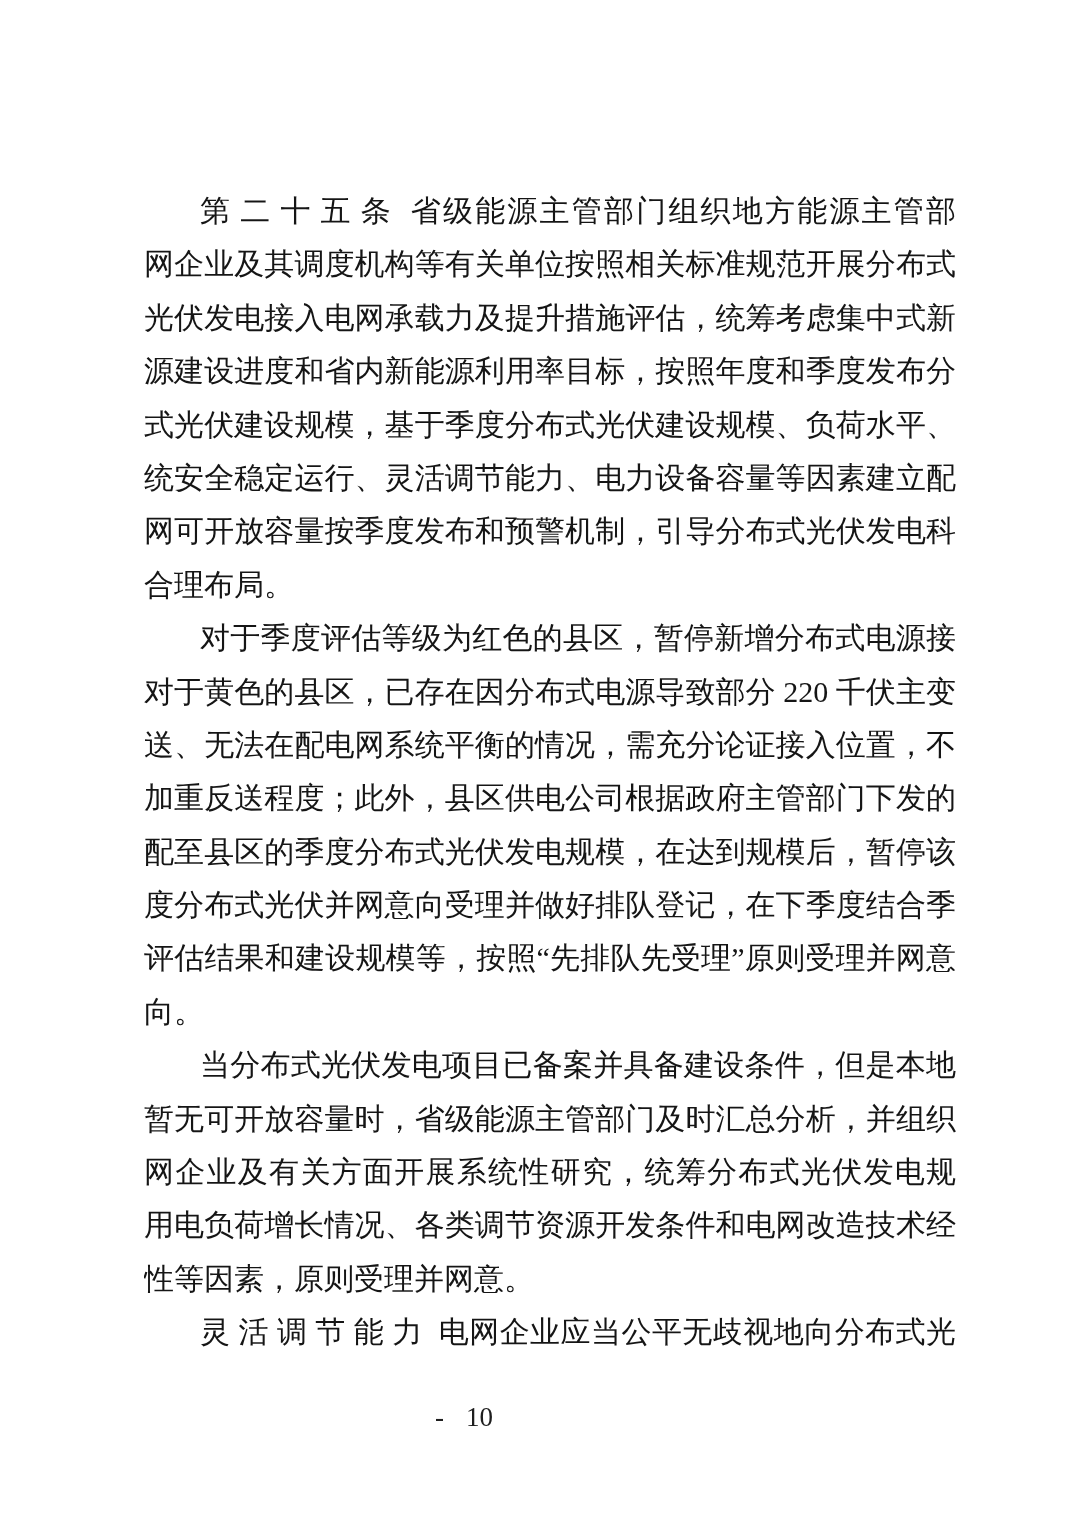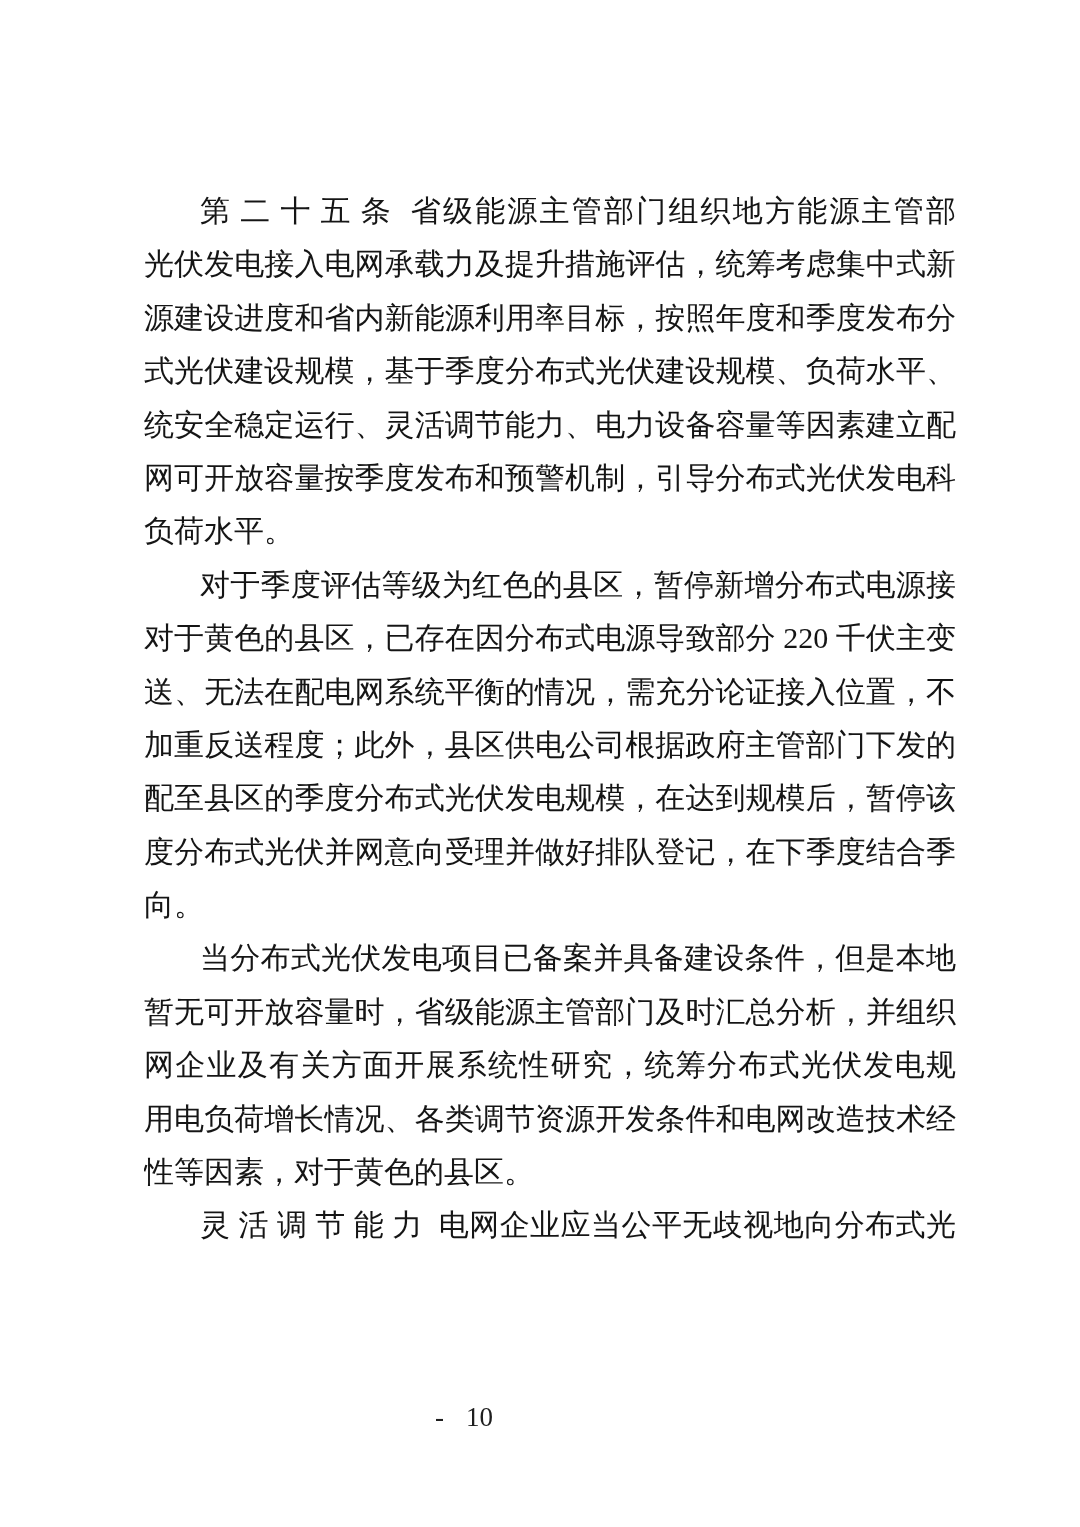--- a/index.html
+++ b/index.html
@@ -57,44 +57,46 @@
 </style>
 </head>
 <body>
 
 <div class="page">
 
   <div class="content">
 
     <div class="para">
       <div class="line first"><span class="lead">第二十五条</span> <span>省级能源主管部门组织地方能源主管部门、电</span></div>
+      <div class="line">网企业及其调度机构等有关单位按照相关标准规范开展分布式</div>
       <div class="line">光伏发电接入电网承载力及提升措施评估，统筹考虑集中式新能</div>
       <div class="line">源建设进度和省内新能源利用率目标，按照年度和季度发布分布</div>
       <div class="line">式光伏建设规模，基于季度分布式光伏建设规模、负荷水平、系</div>
       <div class="line">统安全稳定运行、灵活调节能力、电力设备容量等因素建立配电</div>
       <div class="line">网可开放容量按季度发布和预警机制，引导分布式光伏发电科学</div>
-      <div class="line end">负荷水平。</div>
+      <div class="line end">合理布局。</div>
     </div>
 
     <div class="para">
       <div class="line first">对于季度评估等级为红色的县区，暂停新增分布式电源接入；</div>
       <div class="line">对于黄色的县区，已存在因分布式电源导致部分 220 千伏主变反</div>
       <div class="line">送、无法在配电网系统平衡的情况，需充分论证接入位置，不得</div>
       <div class="line">加重反送程度；此外，县区供电公司根据政府主管部门下发的分</div>
       <div class="line">配至县区的季度分布式光伏发电规模，在达到规模后，暂停该季</div>
       <div class="line">度分布式光伏并网意向受理并做好排队登记，在下季度结合季度</div>
+      <div class="line">评估结果和建设规模等，按照“先排队先受理”原则受理并网意</div>
       <div class="line end">向。</div>
     </div>
 
     <div class="para">
       <div class="line first">当分布式光伏发电项目已备案并具备建设条件，但是本地区</div>
       <div class="line">暂无可开放容量时，省级能源主管部门及时汇总分析，并组织电</div>
       <div class="line">网企业及有关方面开展系统性研究，统筹分布式光伏发电规模、</div>
       <div class="line">用电负荷增长情况、各类调节资源开发条件和电网改造技术经济</div>
-      <div class="line end">性等因素，对于黄色的县区。</div>
+      <div class="line end">性等因素，原则受理并网意。</div>
     </div>
 
     <div class="para">
       <div class="line first"><span class="lead">灵活调节能力</span> <span>电网企业应当公平无歧视地向分布式光伏发电</span></div>
     </div>
 
   </div>
 
   <div class="footer"><span>-</span><span class="gap"></span><span>10</span></div>
 

